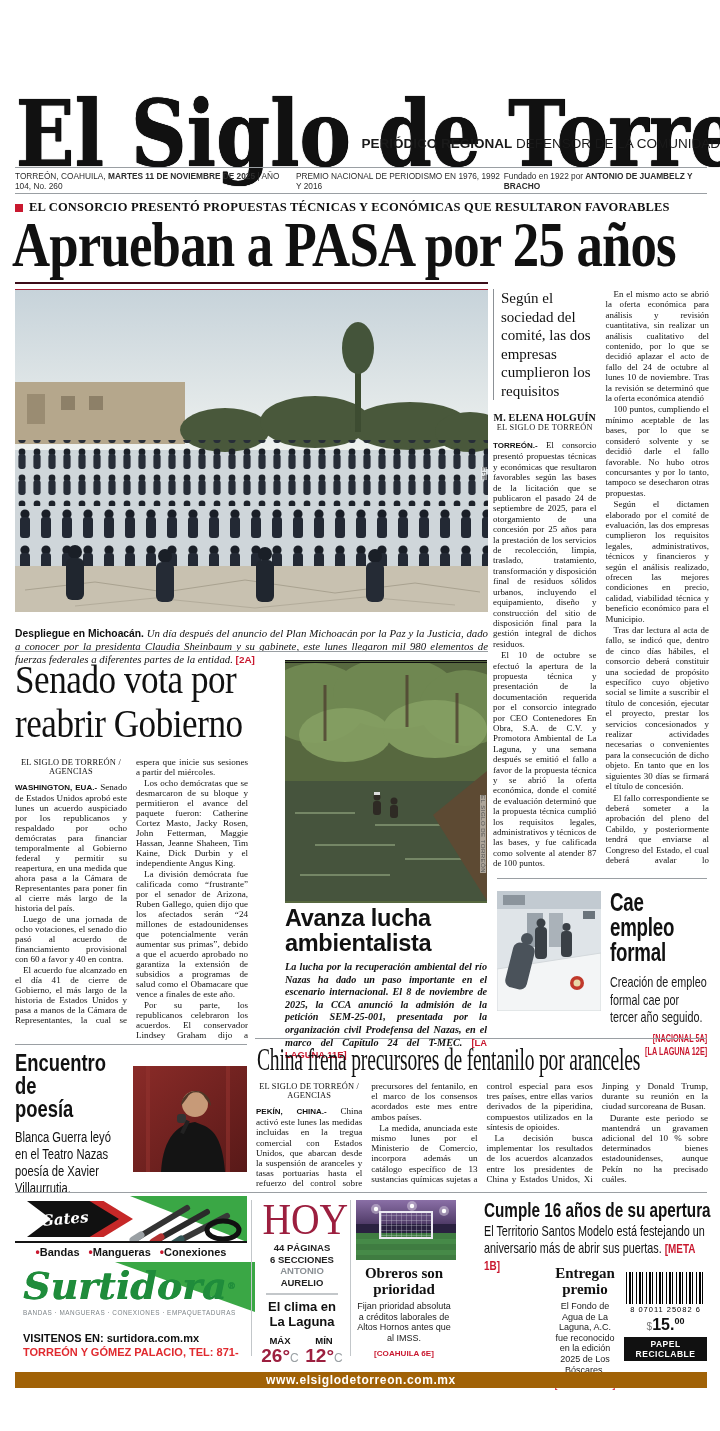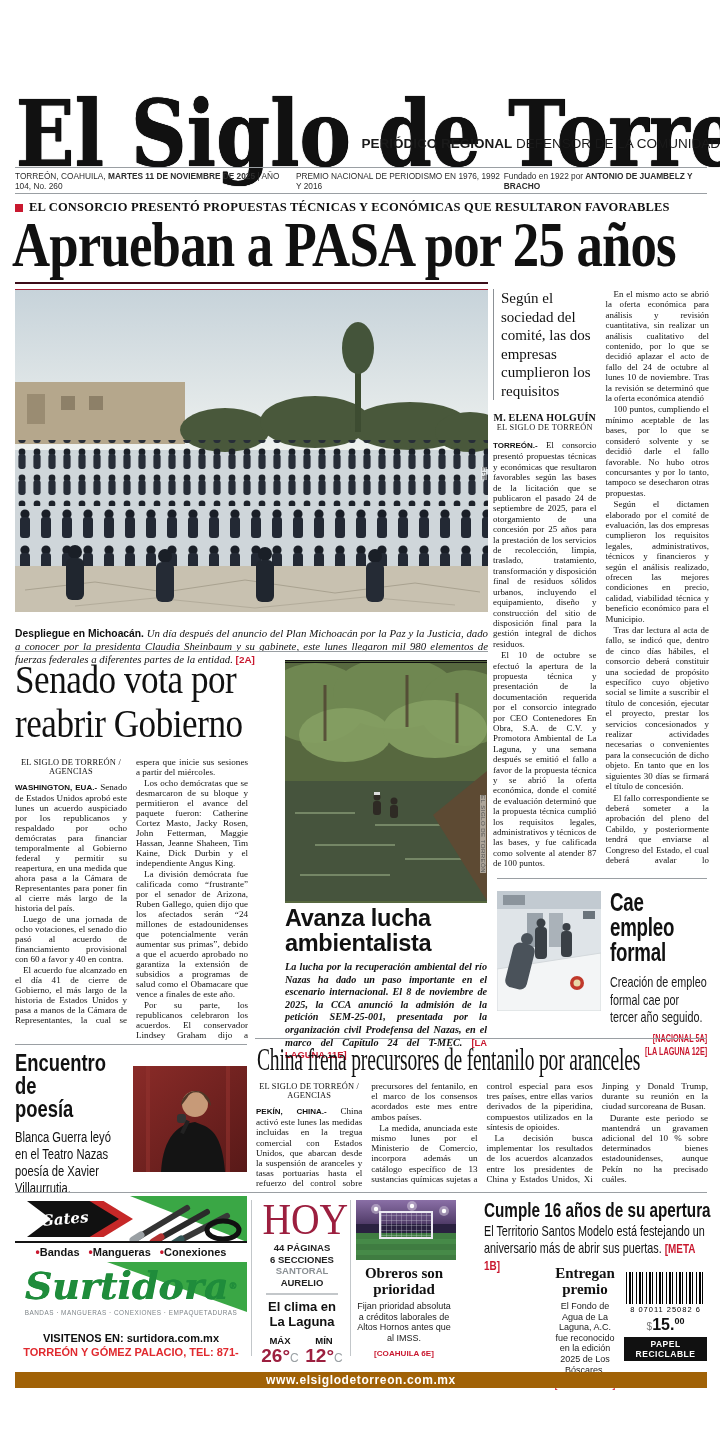--- a/index.html
+++ b/index.html
@@ -89,21 +89,21 @@
   .g-red{position:absolute;left:26px;top:5px;width:92px;height:36px;background:#c62828;
     clip-path:polygon(0 0,68% 0,100% 50%,68% 100%,0 100%,26% 50%);}
   .g-blk{position:absolute;left:12px;top:5px;width:92px;height:36px;background:#111;
     clip-path:polygon(0 0,68% 0,100% 50%,68% 100%,0 100%,26% 50%);}
   .g-name{position:absolute;left:26px;top:14px;color:#fff;font-family:"DejaVu Serif",serif;
     font-style:italic;font-weight:bold;font-size:15px;transform:rotate(-5deg);}
   .g-strip{position:absolute;bottom:0;left:0;right:0;height:17px;background:#fff;
     border-top:2px solid #141414;display:flex;align-items:center;justify-content:center;gap:9px;
     font-family:"Liberation Sans",sans-serif;font-weight:bold;font-size:11px;color:#141414;}
   .g-b{color:#c9182f;font-size:12px;}
-  .surt{top:1262px;left:15px;width:232px;height:96px;overflow:hidden;text-align:center;}
+  .surt{top:1262px;left:23px;width:232px;height:96px;overflow:hidden;}
   .s-tri{position:absolute;right:0;top:0;width:140px;height:50px;background:#3aa745;
     clip-path:polygon(0 0,100% 0,100% 100%);}
   .s-brand{position:relative;z-index:2;margin-top:2px;font-family:"DejaVu Serif",serif;
     font-style:italic;font-weight:bold;font-size:38px;line-height:44px;color:#1f8c3b;
     text-shadow:.5px 0 0 #1f8c3b;}
   .s-reg{font-size:9px;vertical-align:top;}
   .s-tag{position:relative;z-index:2;font-family:"Liberation Sans",sans-serif;font-size:6.4px;
     letter-spacing:.5px;color:#7d8488;margin-top:1px;}
   .s-visit{position:relative;z-index:2;font-family:"Liberation Sans",sans-serif;font-weight:bold;
     font-size:11px;color:#0f0f0f;margin-top:16px;}
@@ -404,21 +404,21 @@
   </div>
 
   <div class="abs rule" style="top:1192px;left:15px;width:692px;"></div>
   <div class="abs vdiv" style="left:251px;top:1200px;height:156px;"></div>
   <div class="abs vdiv" style="left:350px;top:1200px;height:156px;"></div>
 
   <div class="abs hoy">
     <div class="hoy-label">HOY</div>
     <div class="hoy-line">44 PÁGINAS</div>
     <div class="hoy-line">6 SECCIONES</div>
-    <div class="hoy-line hoy-gray">SANTORAL</div>
+    <div class="hoy-line hoy-gray">ANTONIO</div>
     <div class="hoy-line">AURELIO</div>
     <div class="hoy-rule"></div>
     <div class="clima"><span>El clima en</span><br><span>La Laguna</span></div>
     <div class="temps">
       <div>
         <div class="t-label">MÁX</div>
         <div class="t-val"><span>26°</span><span class="t-unit">C</span></div>
       </div>
       <div>
         <div class="t-label">MÍN</div>

